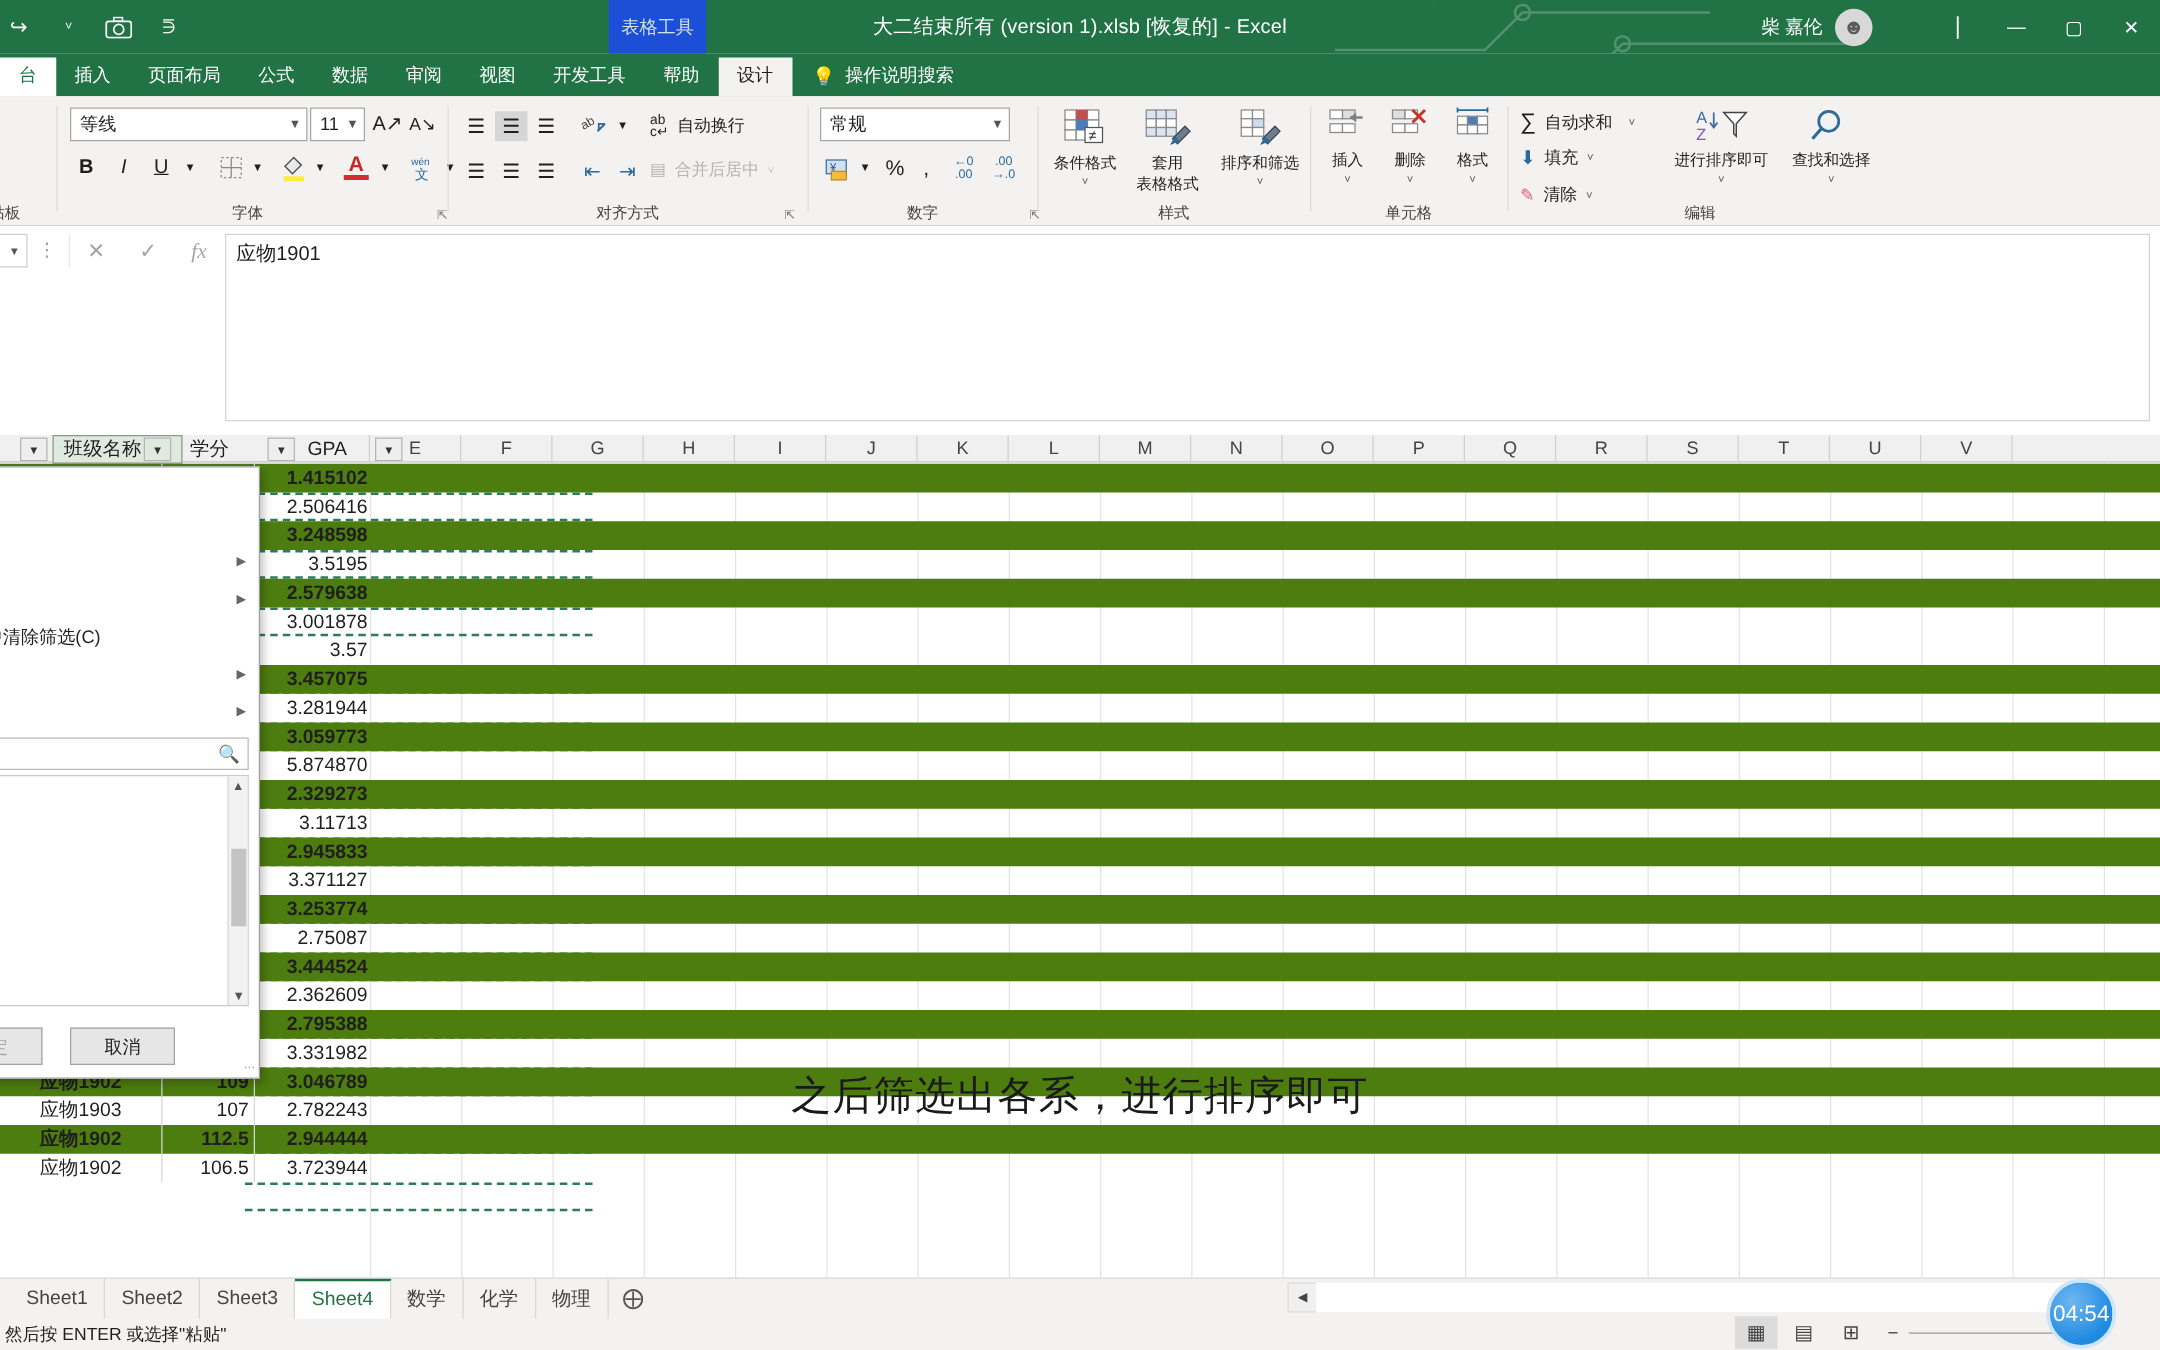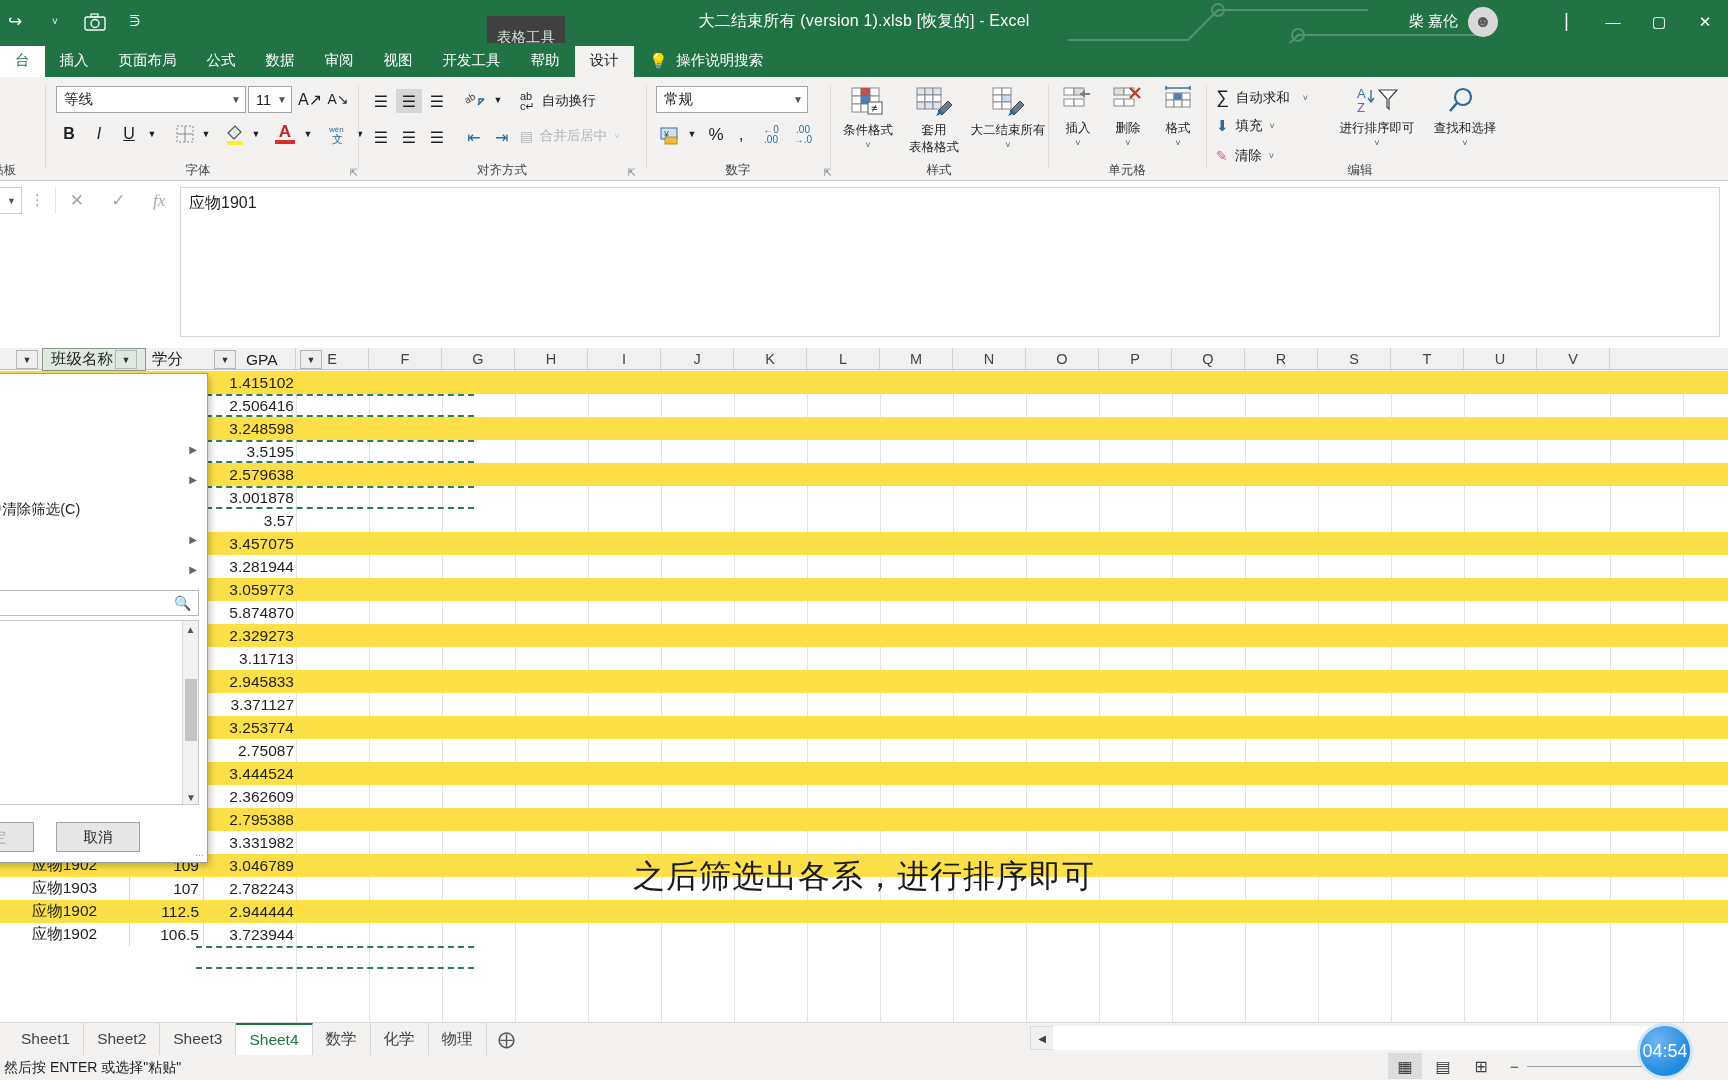--- a/index.html
+++ b/index.html
@@ -18,22 +18,22 @@
   }
   #titlebar .deco{
     position:absolute; right:140px; top:-30px; width:520px; height:110px;
     opacity:.22; pointer-events:none;
   }
   .qat{ position:absolute; top:0; height:43px; display:flex; align-items:center; gap:14px; left:0; padding-left:2px;}
   .qat .qicon{ width:26px; height:26px; display:flex; align-items:center; justify-content:center;
     font-size:17px; color:#fff; opacity:.95;}
   .ctxtab{
     position:absolute; left:487px; top:0; width:78px; height:43px;
-    background:#404040; color:#cfe3d7; font-size:14.5px;
-    display:flex; align-items:center; justify-content:center;margin-top:16px;
+    background:#1d4ed8; color:#cfe3d7; font-size:14.5px;
+    display:flex; align-items:center; justify-content:center;
   }
   #doc-title{
     position:absolute; left:0; top:0; width:1728px; height:43px;
     display:flex; align-items:center; justify-content:center;
     font-size:16px; color:#ffffff; letter-spacing:.2px; pointer-events:none;
   }
   #acct{
     position:absolute; right:230px; top:0; height:43px; display:flex;
     align-items:center; gap:10px; font-size:15px; color:#fff;
   }
@@ -115,21 +115,21 @@
   }
   .filterbtn.on{ background:#dfe9df; }
   #datarows{ position:absolute; left:0; top:23px; width:1728px; }
   .drow{ height:23px; display:flex; align-items:center; position:relative;}
   .drow .cls{ width:130px; text-align:center; font-size:15.5px; color:#1f1f1f;
       border-right:1px solid #d6d6d6; height:23px; display:flex; align-items:center; justify-content:center;}
   .drow .cr{ width:74px; text-align:right; padding-right:4px; font-size:15.5px; color:#1f1f1f;
       border-right:1px solid #d6d6d6; height:23px; display:flex; align-items:center; justify-content:flex-end;}
   .drow .gpa{ width:94px; text-align:right; padding-right:4px; font-size:15.5px; color:#1f1f1f;
       height:23px; display:flex; align-items:center; justify-content:flex-end;}
-  .drow.band{ background:#fde047; }
+  .drow.band{ background:#4d7c0f;font-weight:bold; }
   .emptygrid{ position:absolute; left:296px; top:22px; width:1432px; height:652px;}
   .egcol{ position:absolute; top:0; bottom:0; border-right:1px solid #e3e3e3;}
 
   
   .ants{
     position:absolute; left:196px; width:278px;
     border-top:2px dashed #2e7d52; border-bottom:2px dashed #2e7d52;
   }
 
   
@@ -434,21 +434,21 @@
               <rect x="14" y="3" width="9" height="7"></rect>
           <rect x="5" y="10" width="9" height="7"></rect>
               <rect x="14" y="10" width="9" height="7" fill="#cfdcf0"></rect>
           <rect x="5" y="17" width="9" height="7"></rect>
               <rect x="14" y="17" width="9" height="7"></rect>
             </g>
           <path d="M22 26 L32 16 L36 20 L26 30 Z" fill="#6f7c8a" stroke="#3d4753"></path>
             <path d="M20 31 L24 24 L28 28 Z" fill="#2b6a9b"></path>
         </svg>
       </span>
-      <span class="lbl">大二结束所有</span>
+      <span class="lbl">排序和筛选</span>
       <span class="carat">˅</span>
     </div>
     <div class="glabel">样式</div>
   </div>
   <div class="gsep" style="left:1048px;"></div>
 
   <div class="grp" style="left:1052px;width:150px;">
     <div class="bigbtn" style="left:0px;width:52px;">
       <span>
         <svg width="36" height="30" viewBox="0 0 36 30">

